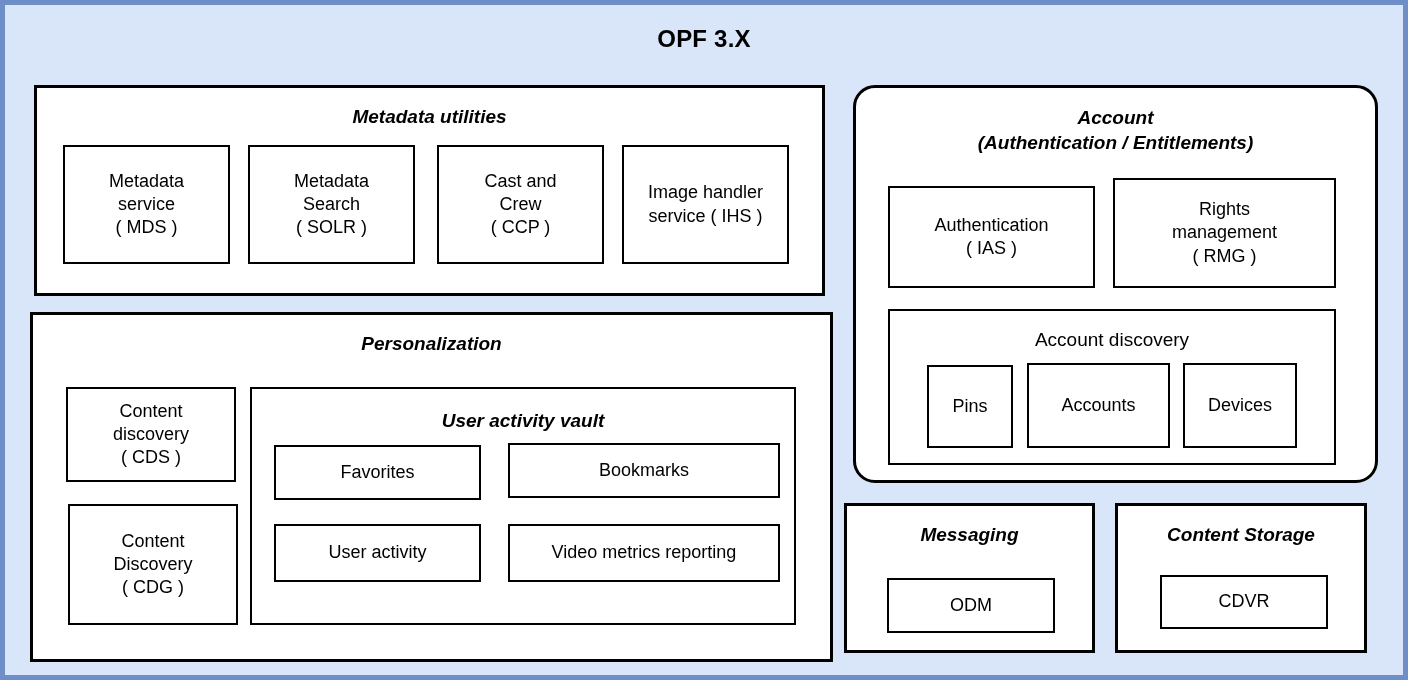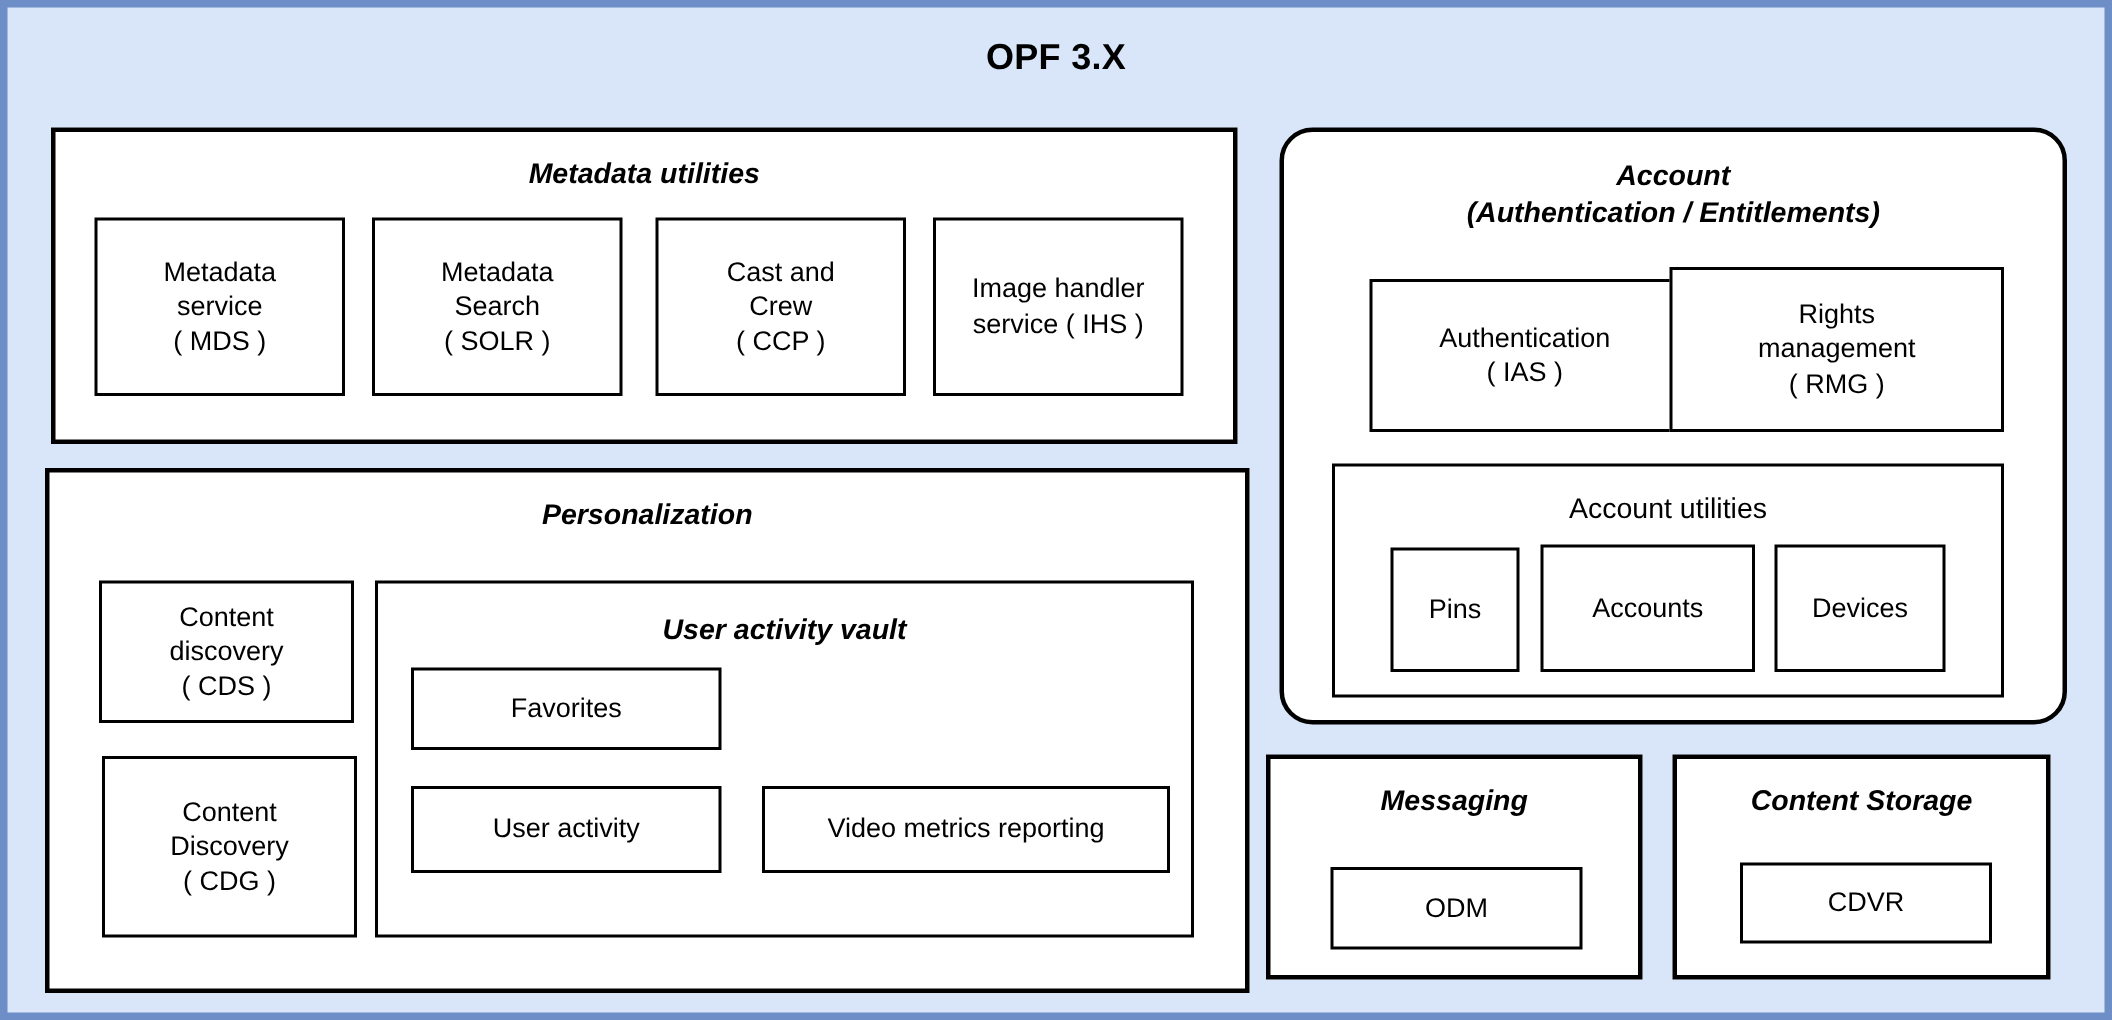--- a/index.html
+++ b/index.html
@@ -143,56 +143,59 @@
     </div>
 
     <div class="abs subpanel" style="left:217px; top:72px; width:546px; height:238px;">
 
       <div class="panel-title" style="top:19px;">User activity vault</div>
 
       <div class="abs leaf" style="left:22px; top:56px; width:207px; height:55px;">
         <span class="leaf-text">Favorites</span>
       </div>
 
+      <div class="abs leaf" style="left:256px; top:54px; width:272px; height:55px;">
+        <span class="leaf-text">Bookmarks</span>
+      </div>
 
       <div class="abs leaf" style="left:22px; top:135px; width:207px; height:58px;">
         <span class="leaf-text">User activity</span>
       </div>
 
       <div class="abs leaf" style="left:256px; top:135px; width:272px; height:58px;">
         <span class="leaf-text">Video metrics reporting</span>
       </div>
     </div>
   </div>
 
   <div class="abs panel" style="left:848px; top:80px; width:525px; height:398px;border-radius:22px;">
 
     <div class="panel-title" style="top:17px;">
       <span>Account</span><br>
       <span>(Authentication / Entitlements)</span>
     </div>
 
-    <div class="abs leaf" style="left:32px; top:98px; width:207px; height:102px;margin-left:25px;">
+    <div class="abs leaf" style="left:32px; top:98px; width:207px; height:102px;">
       <div class="leaf-text">
         <span>Authentication</span><br>
         <span>( IAS )</span>
       </div>
     </div>
 
     <div class="abs leaf" style="left:257px; top:90px; width:223px; height:110px;">
       <div class="leaf-text">
         <span>Rights</span><br>
         <span>management</span><br>
         <span>( RMG )</span>
       </div>
     </div>
 
     <div class="abs subpanel" style="left:32px; top:221px; width:448px; height:156px;">
 
-      <div class="sub-title" style="top:18px;">Account utilities</div>
+      <div class="sub-title" style="top:18px;">Account discovery</div>
 
       <div class="abs leaf" style="left:37px; top:54px; width:86px; height:83px;">
         <span class="leaf-text">Pins</span>
       </div>
 
       <div class="abs leaf" style="left:137px; top:52px; width:143px; height:85px;text-align:right;">
         <span class="leaf-text">Accounts</span>
       </div>
 
       <div class="abs leaf" style="left:293px; top:52px; width:114px; height:85px;">

